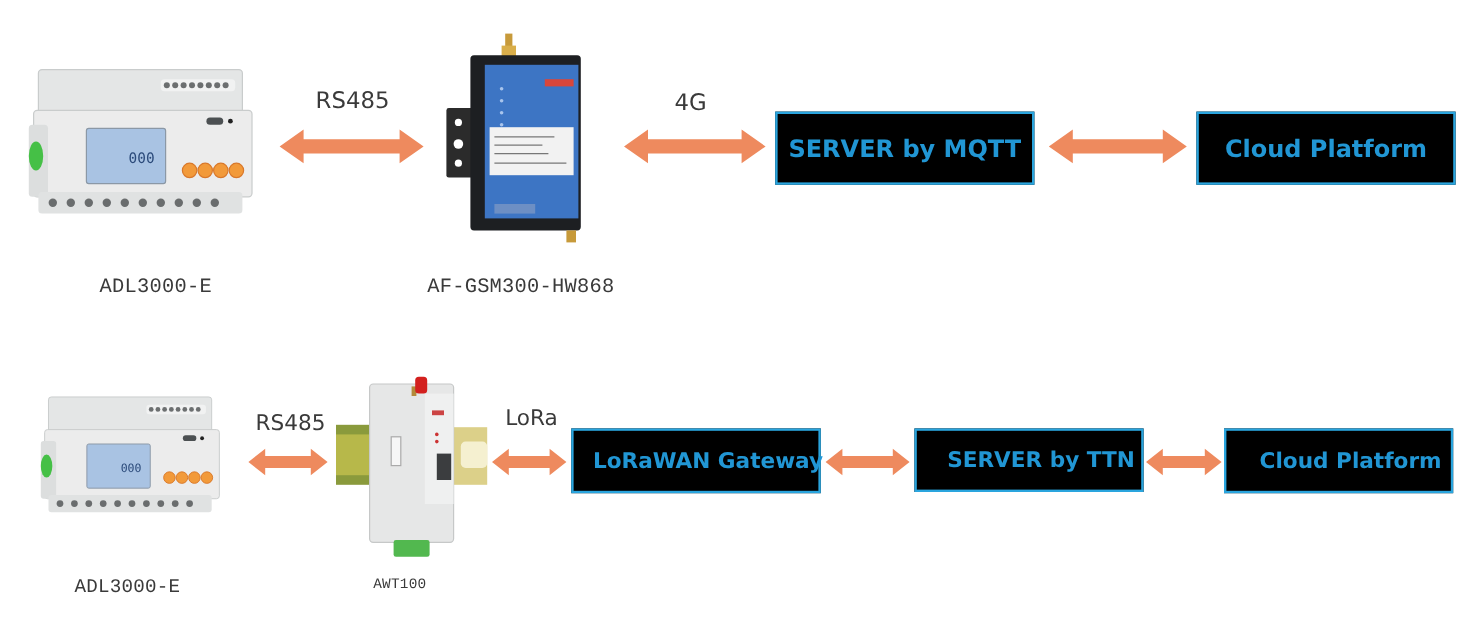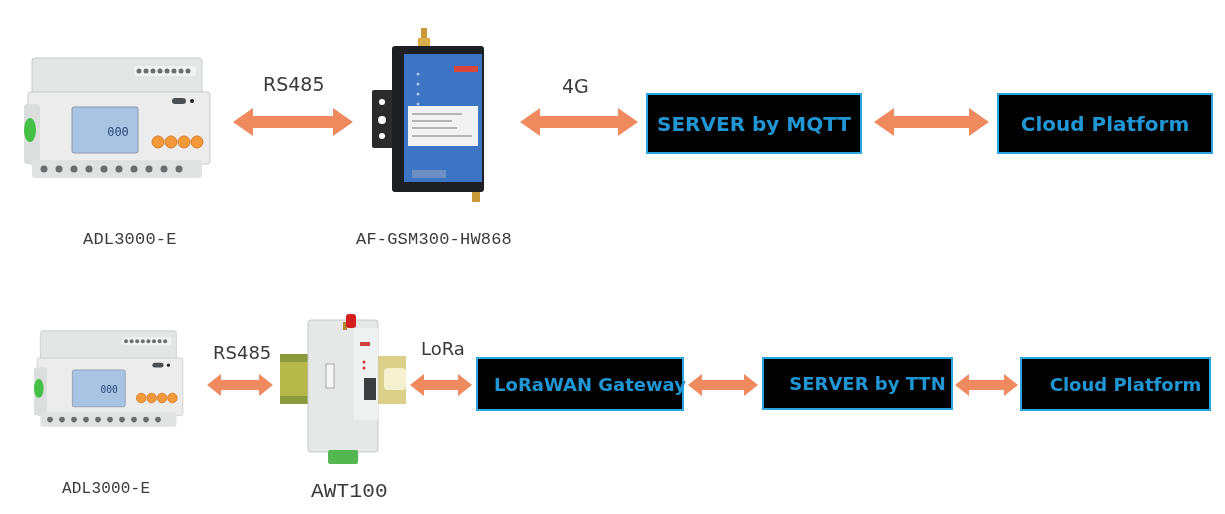--- a/index.html
+++ b/index.html
@@ -163,21 +163,21 @@
   <rect x="74" y="16" width="24" height="92" fill="#eff0f0"></rect>
   <rect x="63" y="10" width="4" height="8" fill="#b38a3a"></rect>
   <rect x="66" y="2" width="10" height="14" rx="3" fill="#d3201e"></rect>
   <rect x="80" y="30" width="10" height="4" fill="#c44"></rect>
   <rect x="46" y="52" width="8" height="24" fill="#f6f6f6" stroke="#aaa"></rect>
   <rect x="84" y="66" width="12" height="22" fill="#3b3d3f"></rect>
   <circle cx="84" cy="50" r="1.5" fill="#c33"></circle>
     <circle cx="84" cy="56" r="1.5" fill="#c33"></circle>
   <rect x="48" y="138" width="30" height="14" rx="2" fill="#52b84f"></rect>
 </svg>
-<div class="caption" style="left:311px;top:480px;font-size:21px">AWT100</div>
+<div class="caption" style="left:311px;top:480px;font-size:12px">AWT100</div>
 
 <div class="link-label" style="left:421px;top:338px;font-size:18px">LoRa</div>
 <svg class="arrow" style="left:410px;top:374px" width="62" height="22" viewBox="0 0 62 22">
   <polygon points="0,11 14,0 14,6 48,6 48,0 62,11 48,22 48,16 14,16 14,22"></polygon>
 </svg>
 
 <div class="box small" style="left:476px;top:357px;width:208px;height:54px">LoRaWAN Gateway</div>
 
 <svg class="arrow" style="left:688px;top:374px" width="70" height="22" viewBox="0 0 70 22">
   <polygon points="0,11 14,0 14,6 56,6 56,0 70,11 56,22 56,16 14,16 14,22"></polygon>

